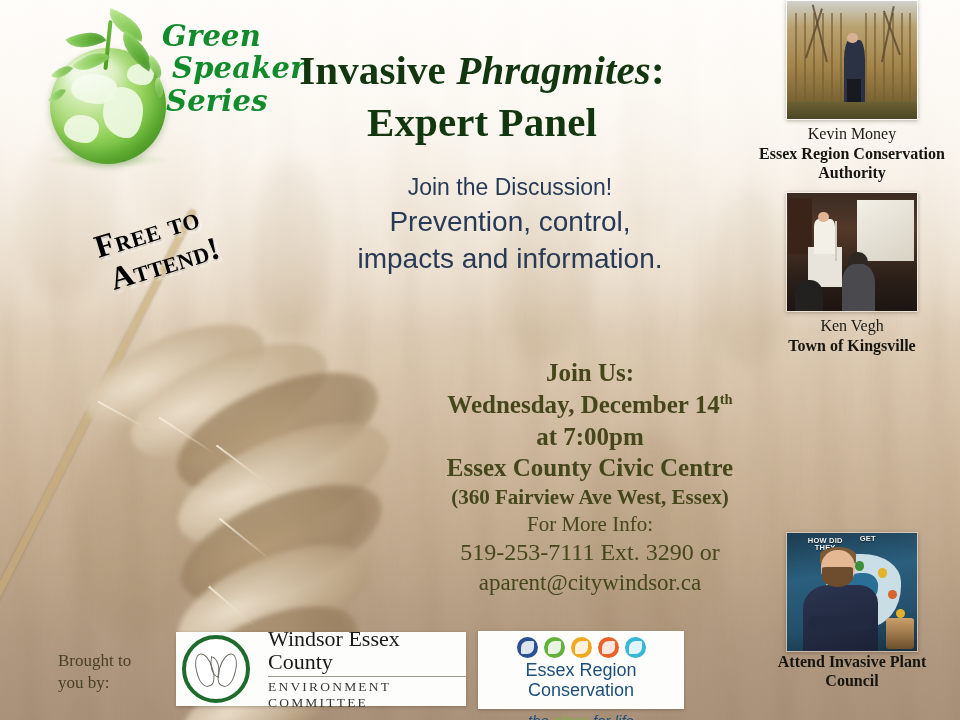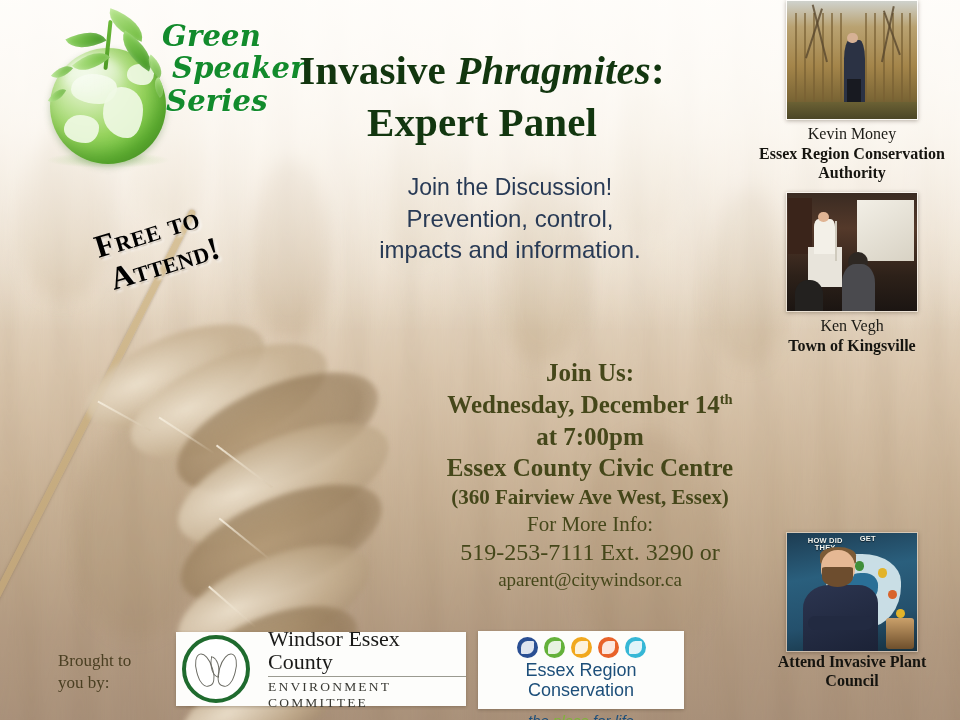--- a/index.html
+++ b/index.html
@@ -130,21 +130,21 @@
 
   
   .subtitle{
     position:absolute;left:330px;top:172px;width:360px;
     text-align:center;
     font-family:"Liberation Sans", sans-serif;
     color:#283a55;
     line-height:1.33;
   }
   .subtitle .s1{font-size:23px;}
-  .subtitle .s2{font-size:24px;}
+  .subtitle .s2{font-size:28px;}
 
   
   .free-badge{
     position:absolute;left:62px;top:214px;width:180px;
     transform:rotate(-17deg);
     font-family:"Liberation Serif", serif;
     font-weight:700;color:#000;
     font-variant:small-caps;
     font-size:32px;line-height:1.08;
     text-align:center;
@@ -162,21 +162,21 @@
     line-height:1.27;
   }
   .details .d-bold{font-weight:700;}
   .details .r1{font-size:25px;}
   .details .r2{font-size:25px;}
   .details .r3{font-size:25px;}
   .details .r4{font-size:25px;}
   .details .r5{font-size:21px;}
   .details .r6{font-size:21px;font-weight:400;}
   .details .r7{font-size:24px;font-weight:400;}
-  .details .r8{font-size:19px;font-weight:400;}
+  .details .r8{font-size:23px;font-weight:400;}
   .details sup{font-size:.58em;vertical-align:super;}
 
   
   .speakers{position:absolute;left:744px;top:0;width:216px;height:720px;}
   .speaker{position:absolute;left:0;width:216px;text-align:center;}
   .sp-photo{
     width:130px;height:118px;margin:0 auto;
     border:1px solid rgba(255,255,255,.35);
     overflow:hidden;position:relative;
     box-shadow:0 1px 4px rgba(60,45,30,.35);

